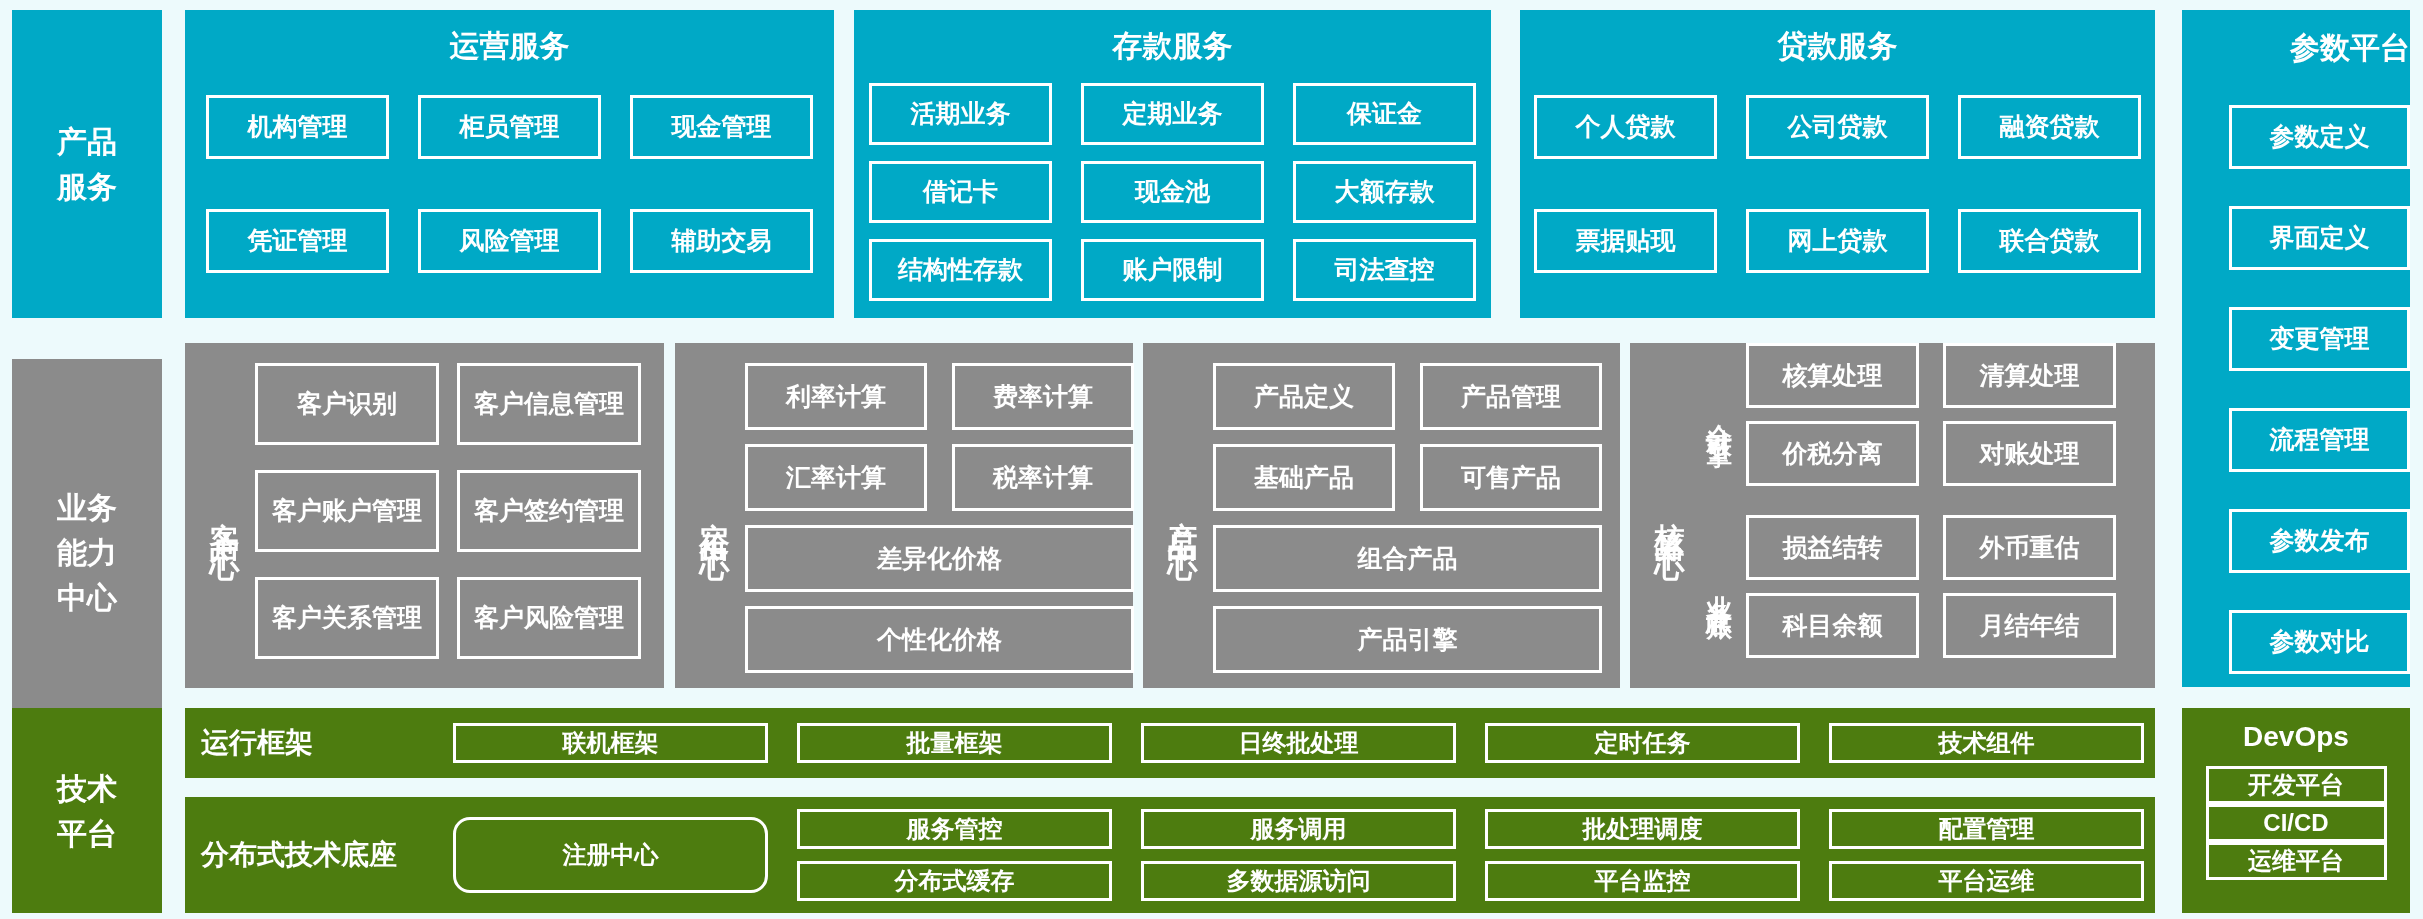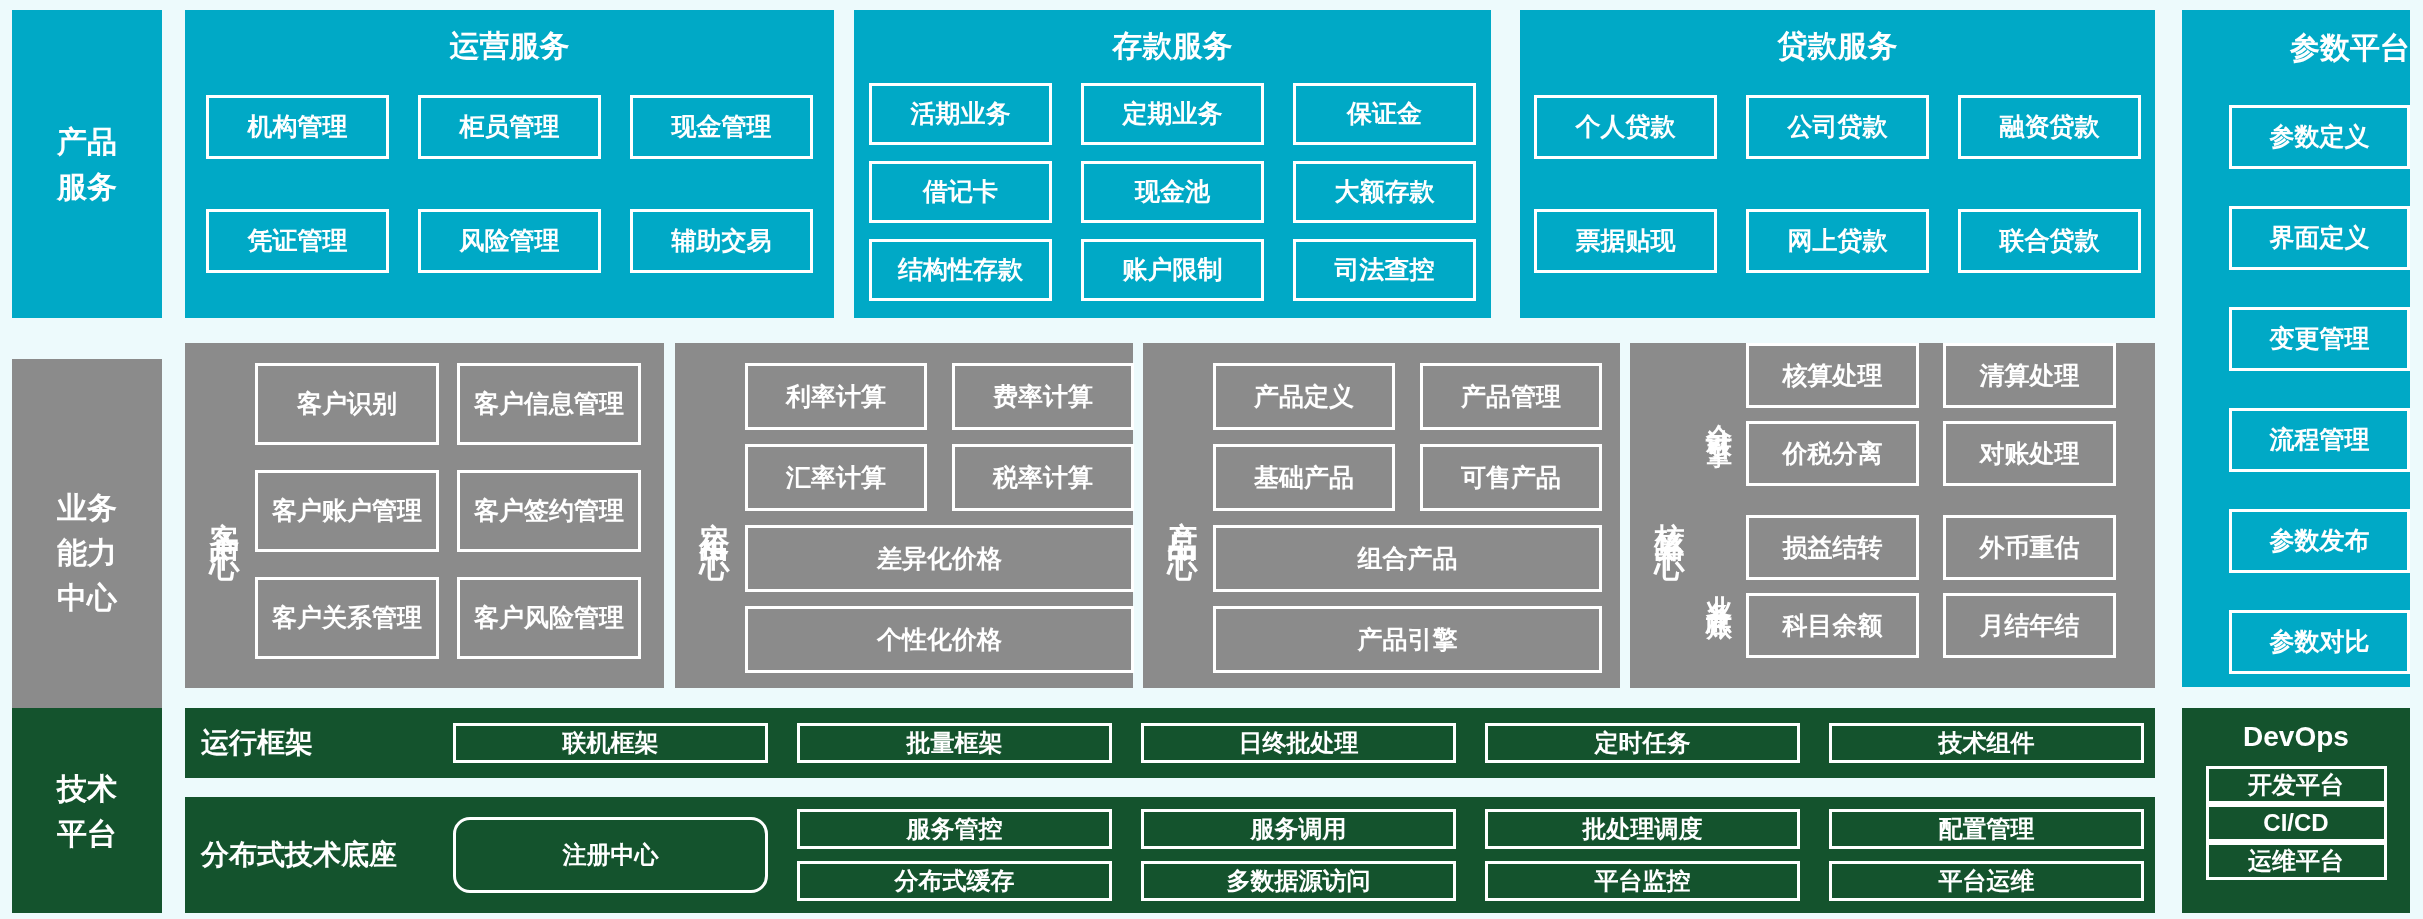--- a/index.html
+++ b/index.html
@@ -11,21 +11,21 @@
   .canvas{position:relative;width:2423px;height:919px;color:#ffffff;font-weight:bold;}
 
   
   .rail{
     position:absolute;left:12px;width:150px;
     display:flex;align-items:center;justify-content:center;
     text-align:center;font-size:30px;line-height:1.5;white-space:pre-line;
   }
   .cyan{background:#00a9c6;}
   .gray{background:#8b8b8b;}
-  .blue{background:#14532d;}
+  .blue{background:#4d7c0f;}
 
   .panel{position:absolute;box-sizing:border-box;}
 
   .title{font-size:30px;text-align:center;}
 
   .box{
     box-sizing:border-box;border:3px solid #ffffff;
     display:flex;align-items:center;justify-content:center;
     font-size:25px;text-align:center;line-height:1.1;
   }

